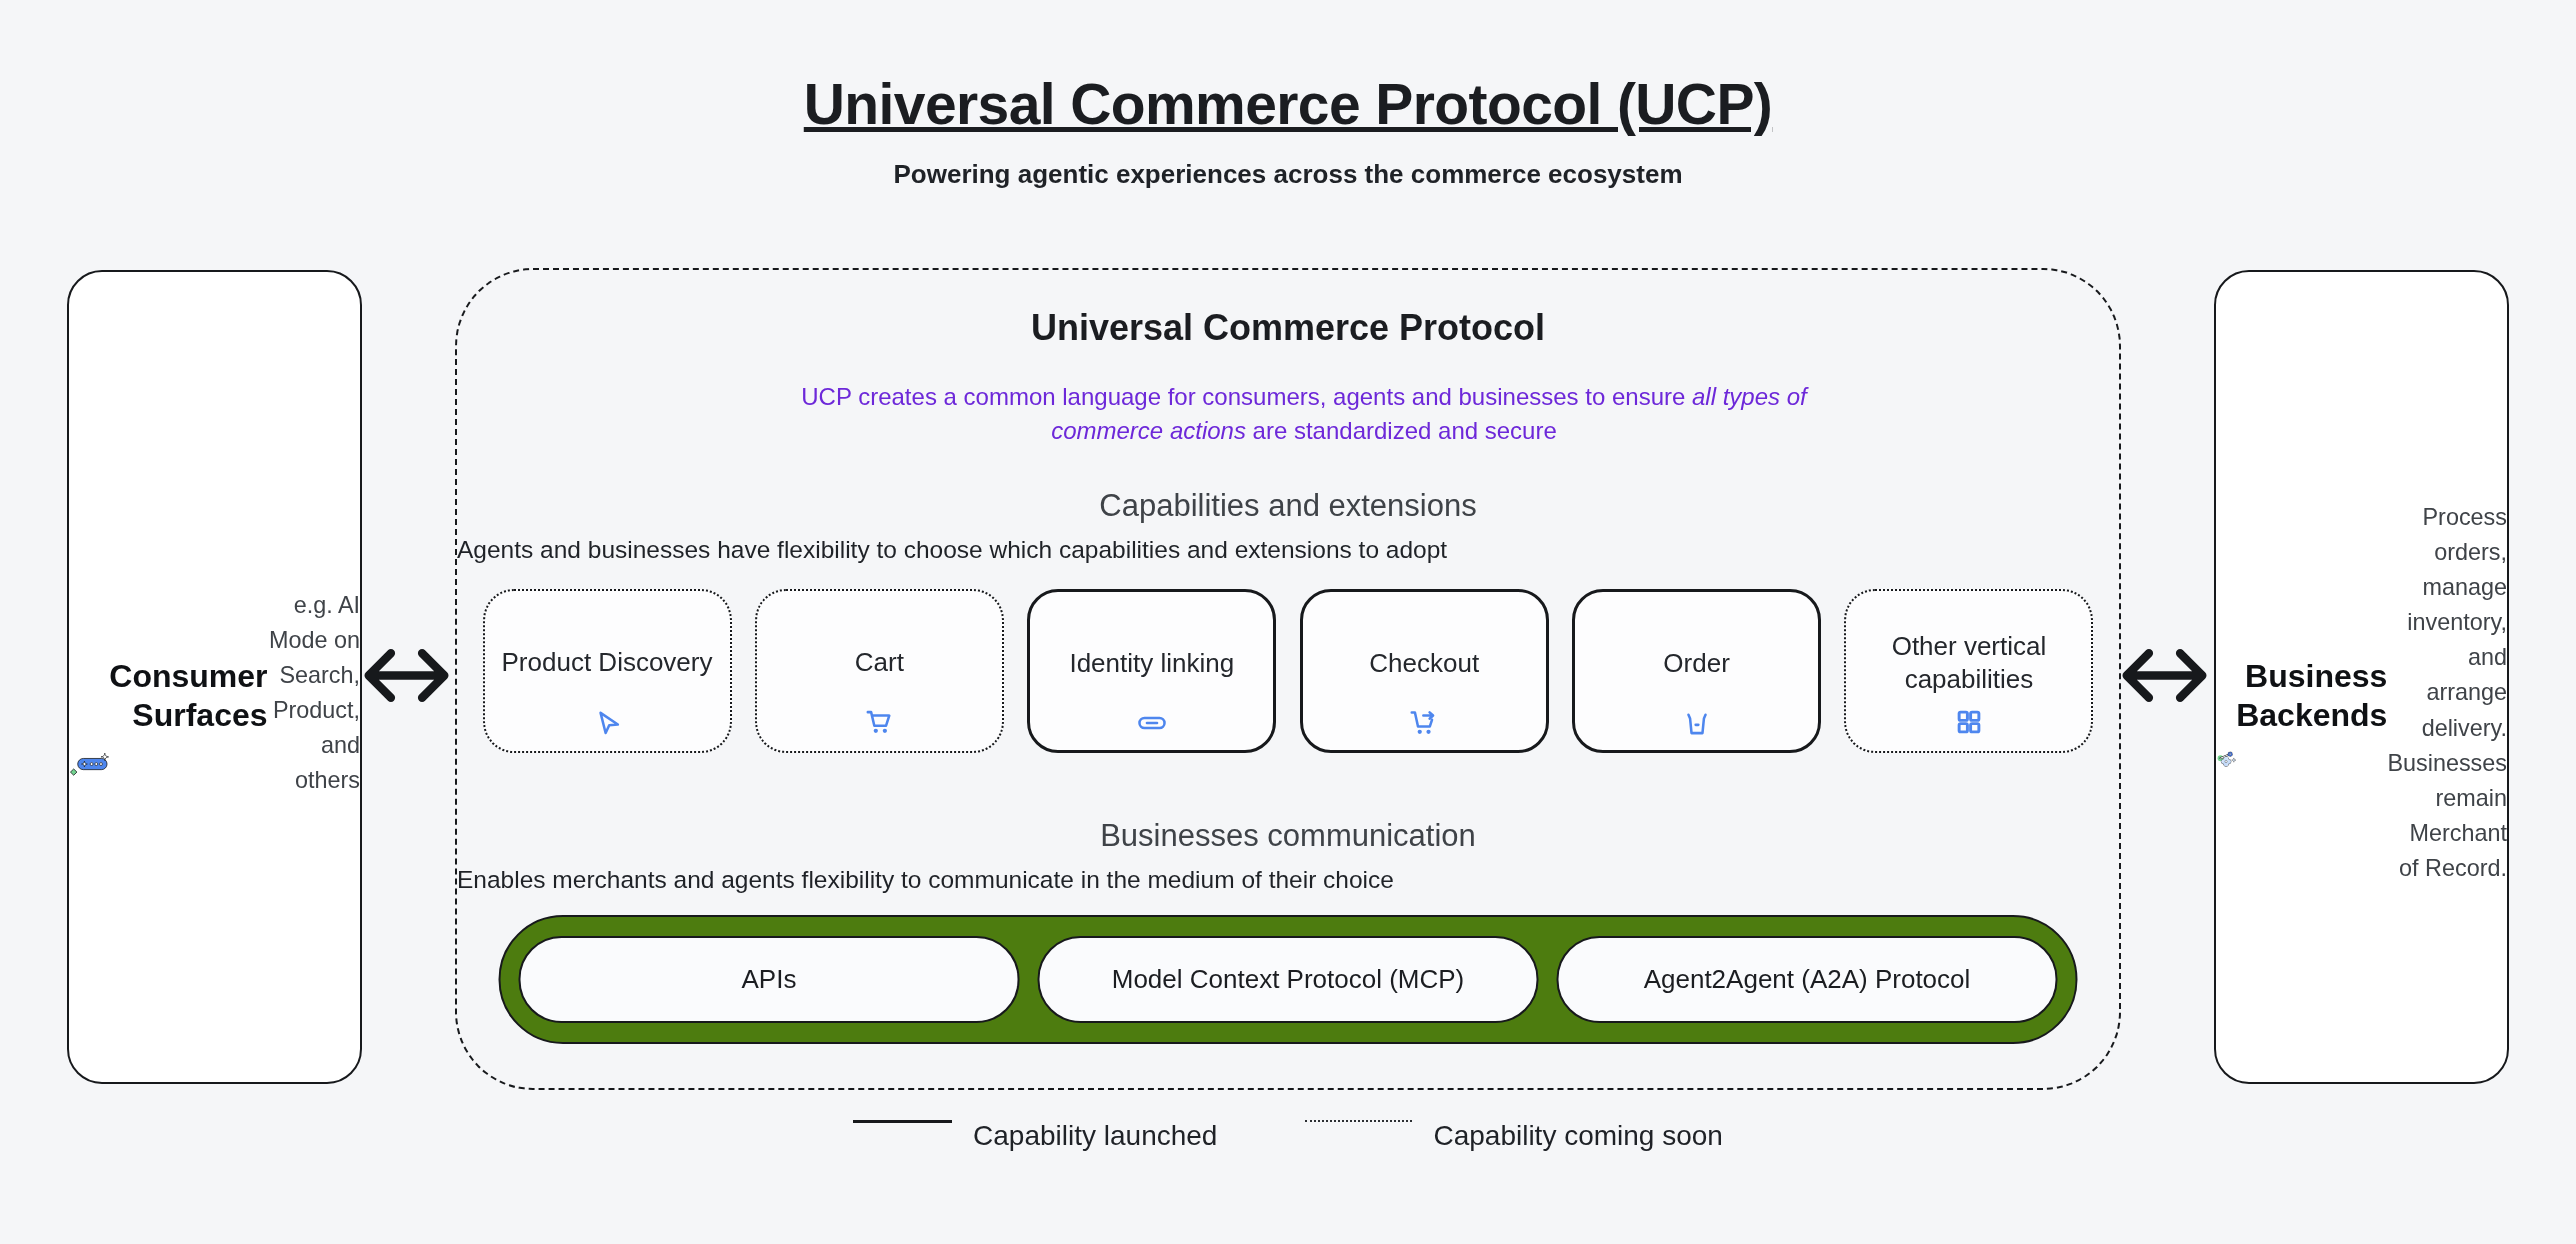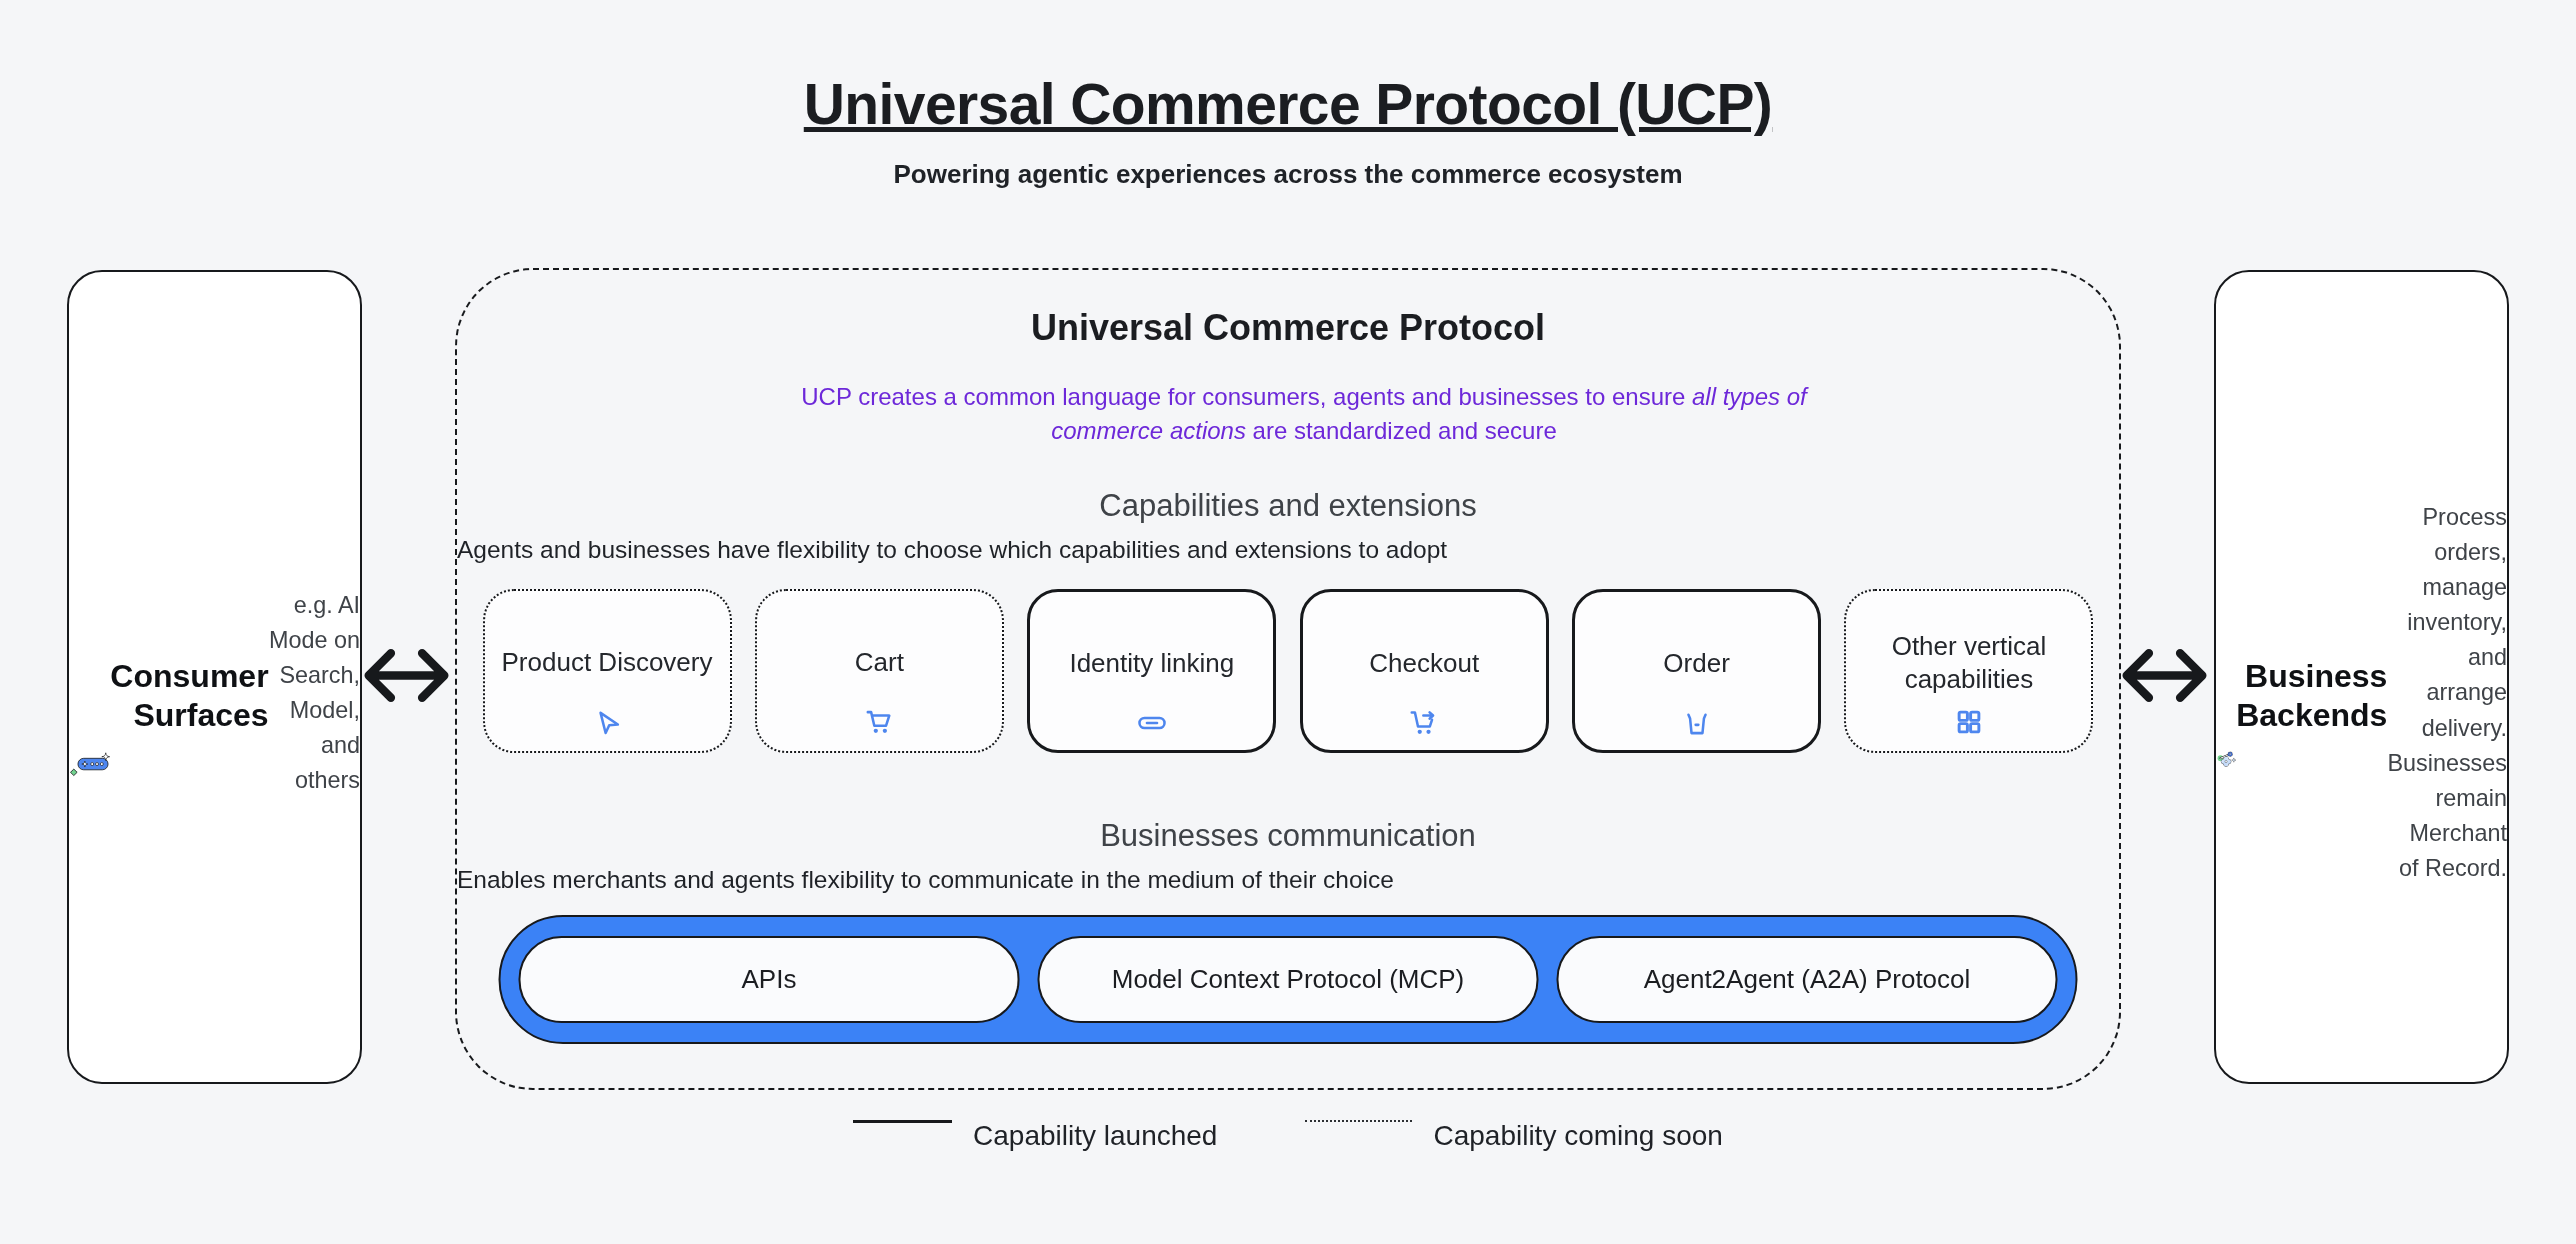--- a/index.html
+++ b/index.html
@@ -67,21 +67,21 @@
   }
   .cap.solid{border:3.3px solid #17191c;}
   .cap.dotted{border:2.2px dotted #17191c;}
   .cap-label{
     min-height:85px;display:flex;align-items:center;text-align:center;
     font-size:26px;line-height:1.25;font-weight:500;color:#24272c;max-width:212px;
   }
   .cap-icon{margin-top:1.1px;}
   .proto-wrap{
     position:absolute;top:645px;left:50%;transform:translateX(-50%);
-    width:1579px;height:129px;box-sizing:border-box;background:#3b82f6;
+    width:1579px;height:129px;box-sizing:border-box;background:#4d7c0f;
     border:2.2px solid #17191c;border-radius:65px;
     display:flex;justify-content:center;align-items:center;gap:18px;
   }
   .proto-pill{
     width:501px;height:87px;box-sizing:border-box;background:#fafbfd;
     border:2.8px solid #17191c;border-radius:43px;
     display:flex;align-items:center;justify-content:center;
     font-size:26px;font-weight:500;color:#1b1d21;
   }
   .arrow{position:absolute;top:642px;}
@@ -109,21 +109,21 @@
     <svg class="hero-icon" width="201" height="120" viewBox="0 0 360 215">
       <polygon points="42,152 71,180 42,208 13,180" fill="#72d38f" stroke="#17191c" stroke-width="7" stroke-linejoin="round"></polygon>
       <rect x="78" y="58" width="262" height="100" rx="50" fill="#4e86ee" stroke="#17191c" stroke-width="7"></rect>
       <path transform="translate(138,108)" d="M0,-26 C2.5,-9 9,-2.5 26,0 C9,2.5 2.5,9 0,26 C-2.5,9 -9,-2.5 -26,0 C-9,-2.5 -2.5,-9 0,-26 Z" fill="#ffffff" stroke="#17191c" stroke-width="6" stroke-linejoin="round"></path>
       <circle cx="202" cy="108" r="13" fill="#ffffff" stroke="#17191c" stroke-width="6"></circle>
       <circle cx="244" cy="108" r="13" fill="#ffffff" stroke="#17191c" stroke-width="6"></circle>
       <circle cx="286" cy="108" r="13" fill="#ffffff" stroke="#17191c" stroke-width="6"></circle>
       <path transform="translate(320,44)" d="M0,-34 C3,-11 11,-3 34,0 C11,3 3,11 0,34 C-3,11 -11,-3 -34,0 C-11,-3 -3,-11 0,-34 Z" fill="#ffffff" stroke="#17191c" stroke-width="6" stroke-linejoin="round"></path>
     </svg>
     <h2>Consumer Surfaces</h2>
-    <p class="sub">e.g. AI Mode on Search, Model, and others</p>
+    <p class="sub">e.g. AI Mode on Search, Product, and others</p>
   </section>
 
   <svg class="arrow left" width="89" height="67" viewBox="0 0 160 120">
     <path d="M12 60 H148 M52 20 L12 60 L52 100 M108 20 L148 60 L108 100" stroke="#17191c" stroke-width="15" fill="none" stroke-linecap="round" stroke-linejoin="round"></path>
   </svg>
 
   <section class="ucp-box">
     <h2 class="ucp-title">Universal Commerce Protocol</h2>
     <p class="ucp-desc"><span>UCP creates a common language for consumers, agents and businesses to ensure </span><em>all types of commerce actions</em><span> are standardized and secure</span></p>
 

